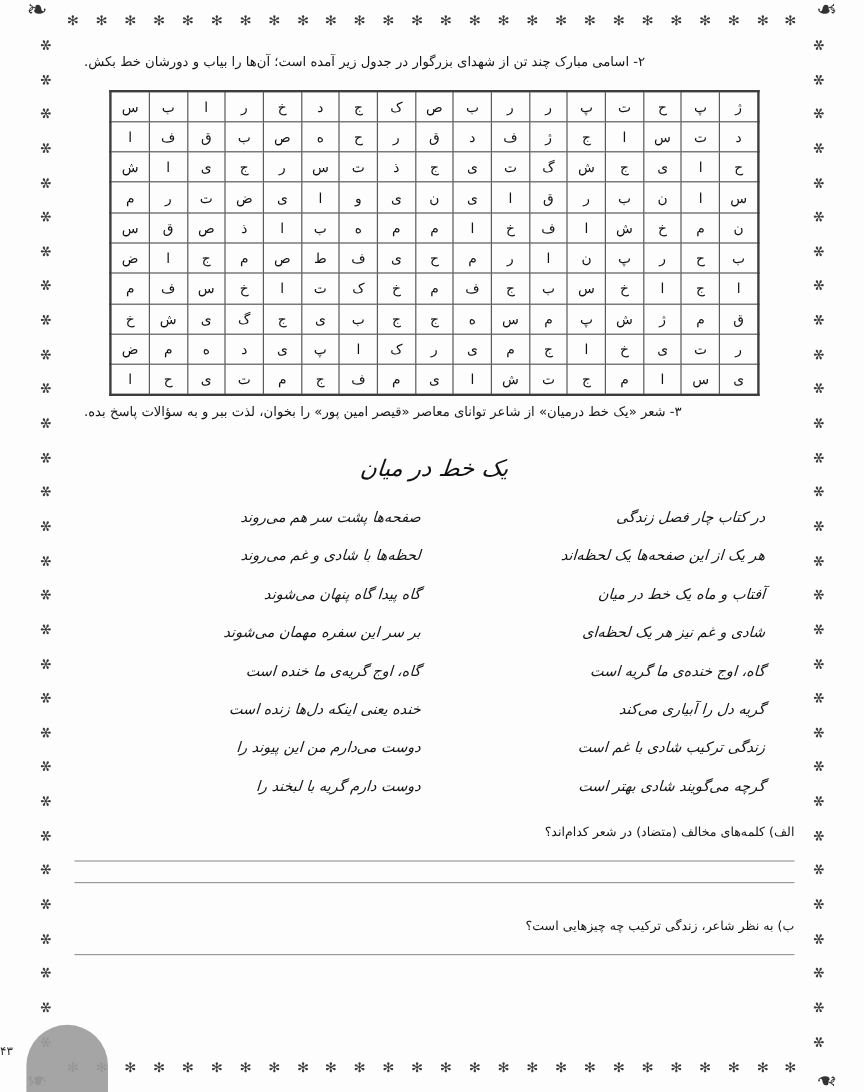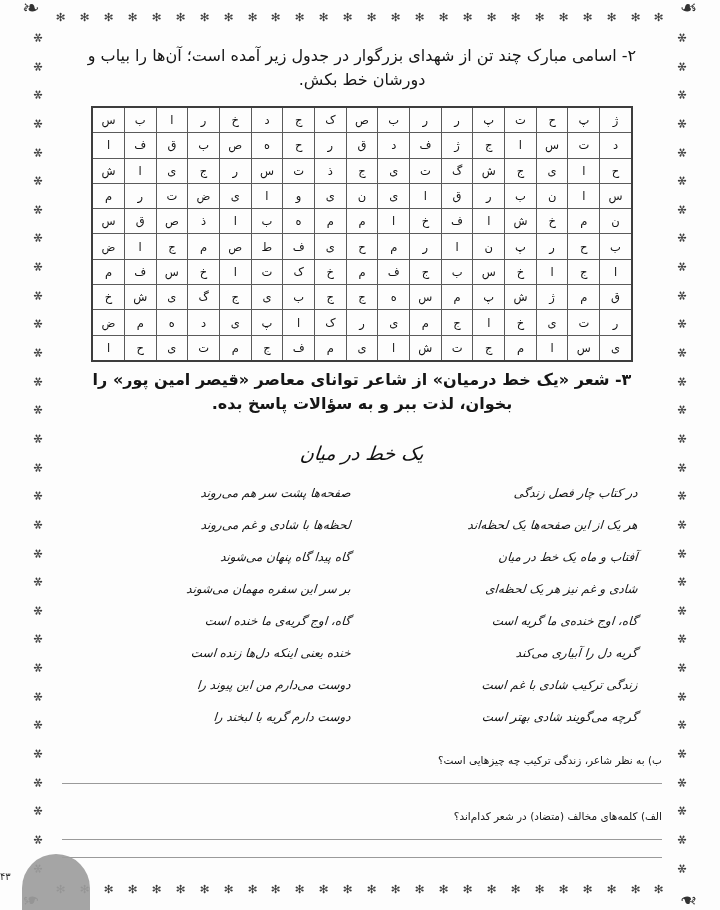--- a/index.html
+++ b/index.html
@@ -82,30 +82,30 @@
   .content {
     position: absolute;
     left: 62px;
     right: 58px;
     top: 34px;
     bottom: 46px;
     direction: rtl;
   }
 
   .q-line {
-    font-size: 16px;
+    font-size: 11px;
     font-family: "DejaVu Sans", sans-serif;
-    text-align: center;
+    text-align: left;
     color: #161616;
     letter-spacing: 0.1px;
     line-height: 1.5;
     padding-left: 8px;
   }
   .q1 { margin-top: 10px; margin-right: 8px; }
-  .q3 { margin-top: 6px;  margin-right: 8px; font-weight: bold; }
+  .q3 { margin-top: 6px;  margin-right: 8px; }
 
   
   .grid-wrap {
     display: flex;
     justify-content: center;
     margin-top: 14px;
   }
   table.wordsearch {
     border-collapse: collapse;
     direction: rtl;
@@ -567,29 +567,29 @@
         <div class="poem-row">
           <div class="hemistich right">زندگی ترکیب شادی با غم است</div>
           <div class="hemistich left">دوست می‌دارم من این پیوند را</div>
         </div>
         <div class="poem-row">
           <div class="hemistich right">گرچه می‌گویند شادی بهتر است</div>
           <div class="hemistich left">دوست دارم گریه با لبخند را</div>
         </div>
       </div>
 
-    <div class="subq-block subq-b">
-      <div class="subq">ب) به نظر شاعر، زندگی ترکیب چه چیزهایی است؟</div>
-      <div class="answer-line"></div>
-    </div>
-
     <div class="subq-block">
       <div class="subq">الف) کلمه‌های مخالف (متضاد) در شعر کدام‌اند؟</div>
       <div class="answer-line"></div>
       <div class="answer-line"></div>
     </div>
 
+    <div class="subq-block subq-b">
+      <div class="subq">ب) به نظر شاعر، زندگی ترکیب چه چیزهایی است؟</div>
+      <div class="answer-line"></div>
+    </div>
+
   </div>
 
   <div class="page-number">۴۳</div>
 
   <div class="thumb"></div>
 </div>
 
 </body></html>

